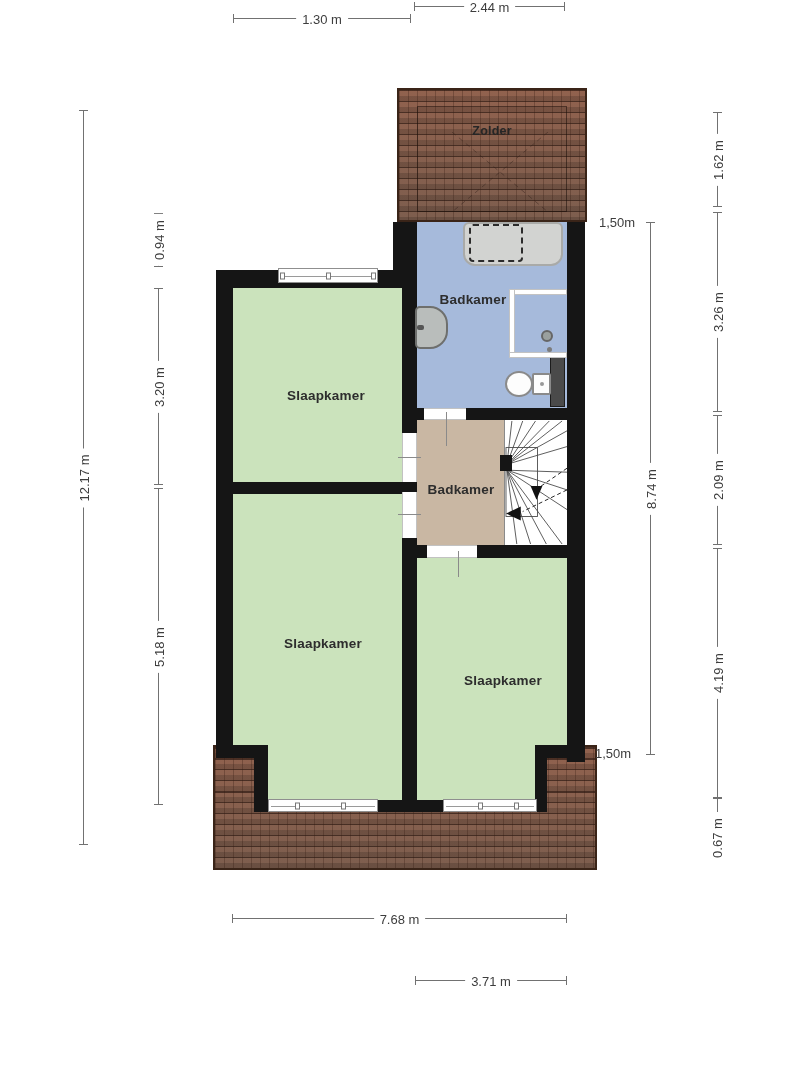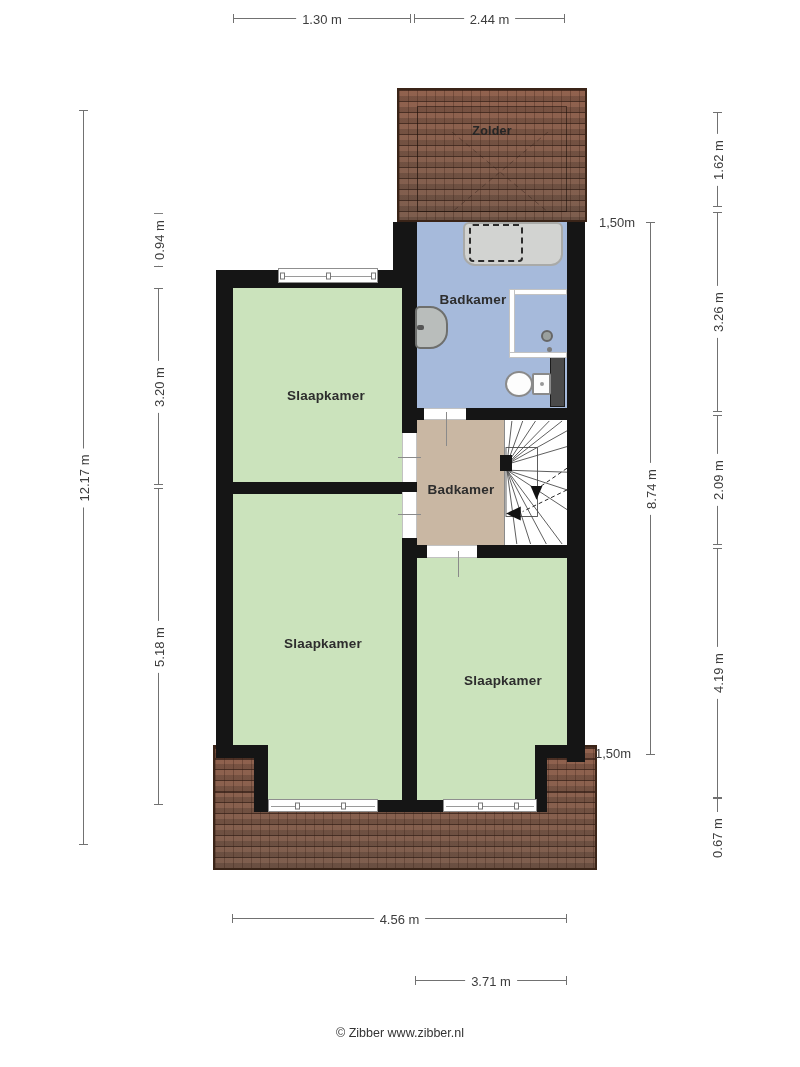--- a/index.html
+++ b/index.html
@@ -176,21 +176,21 @@
   <div class="room-label" style="left:326px;top:395px;">Slaapkamer</div>
   <div class="room-label" style="left:461px;top:489px;">Badkamer</div>
   <div class="room-label" style="left:323px;top:643px;">Slaapkamer</div>
   <div class="room-label" style="left:503px;top:680px;">Slaapkamer</div>
 
   <div class="dim-h" style="left:233px;top:18px;width:178px;">
     <i class="tick" style="left:0;"></i>
       <i class="tick" style="right:0;"></i>
     <span class="lbl">1.30 m</span>
   </div>
-  <div class="dim-h" style="left:414px;top:18px;width:151px;">
+  <div class="dim-h" style="left:414px;top:6px;width:151px;">
     <i class="tick" style="left:0;"></i>
       <i class="tick" style="right:0;"></i>
     <span class="lbl">2.44 m</span>
   </div>
 
   <div class="dim-v" style="left:83px;top:110px;height:735px;">
     <i class="tick" style="top:0;"></i>
       <i class="tick" style="bottom:0;"></i>
     <span class="lbl">12.17 m</span>
   </div>
@@ -239,25 +239,24 @@
     <span class="lbl">4.19 m</span>
   </div>
   <div class="dim-v" style="left:717px;top:798px;height:14px;">
     <i class="tick" style="top:0;"></i>
   </div>
   <span class="vlabel" style="left:717px;top:838px;">0.67 m</span>
 
   <div class="dim-h" style="left:232px;top:918px;width:335px;">
     <i class="tick" style="left:0;"></i>
       <i class="tick" style="right:0;"></i>
-    <span class="lbl">4.56 m</span>
+    <span class="lbl">7.68 m</span>
   </div>
   <div class="dim-h" style="left:415px;top:980px;width:152px;">
     <i class="tick" style="left:0;"></i>
       <i class="tick" style="right:0;"></i>
     <span class="lbl">3.71 m</span>
   </div>
 
   <div class="footer" style="top:1026px;">
-    <div>© Zibber www.zibber.nl</div>
   </div>
 
 </div>
 
 </body></html>

